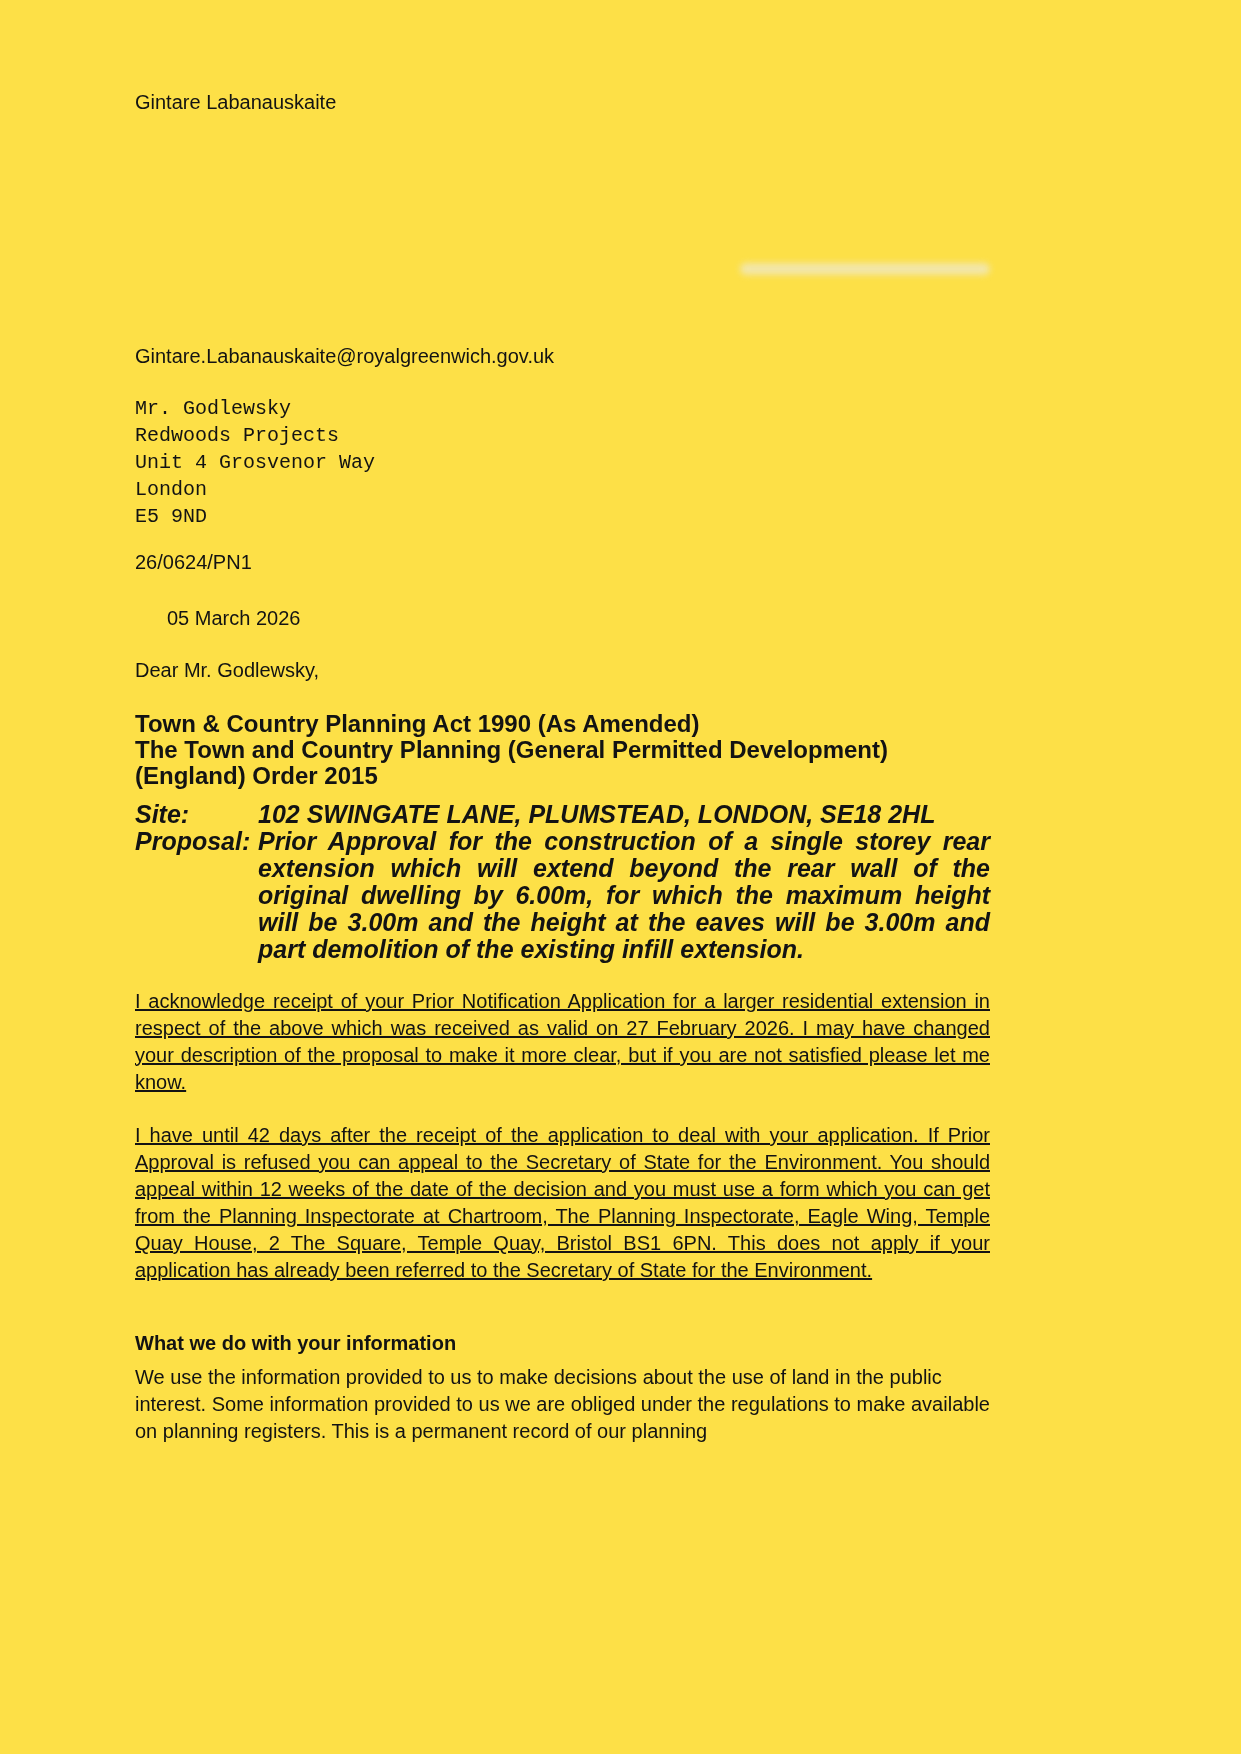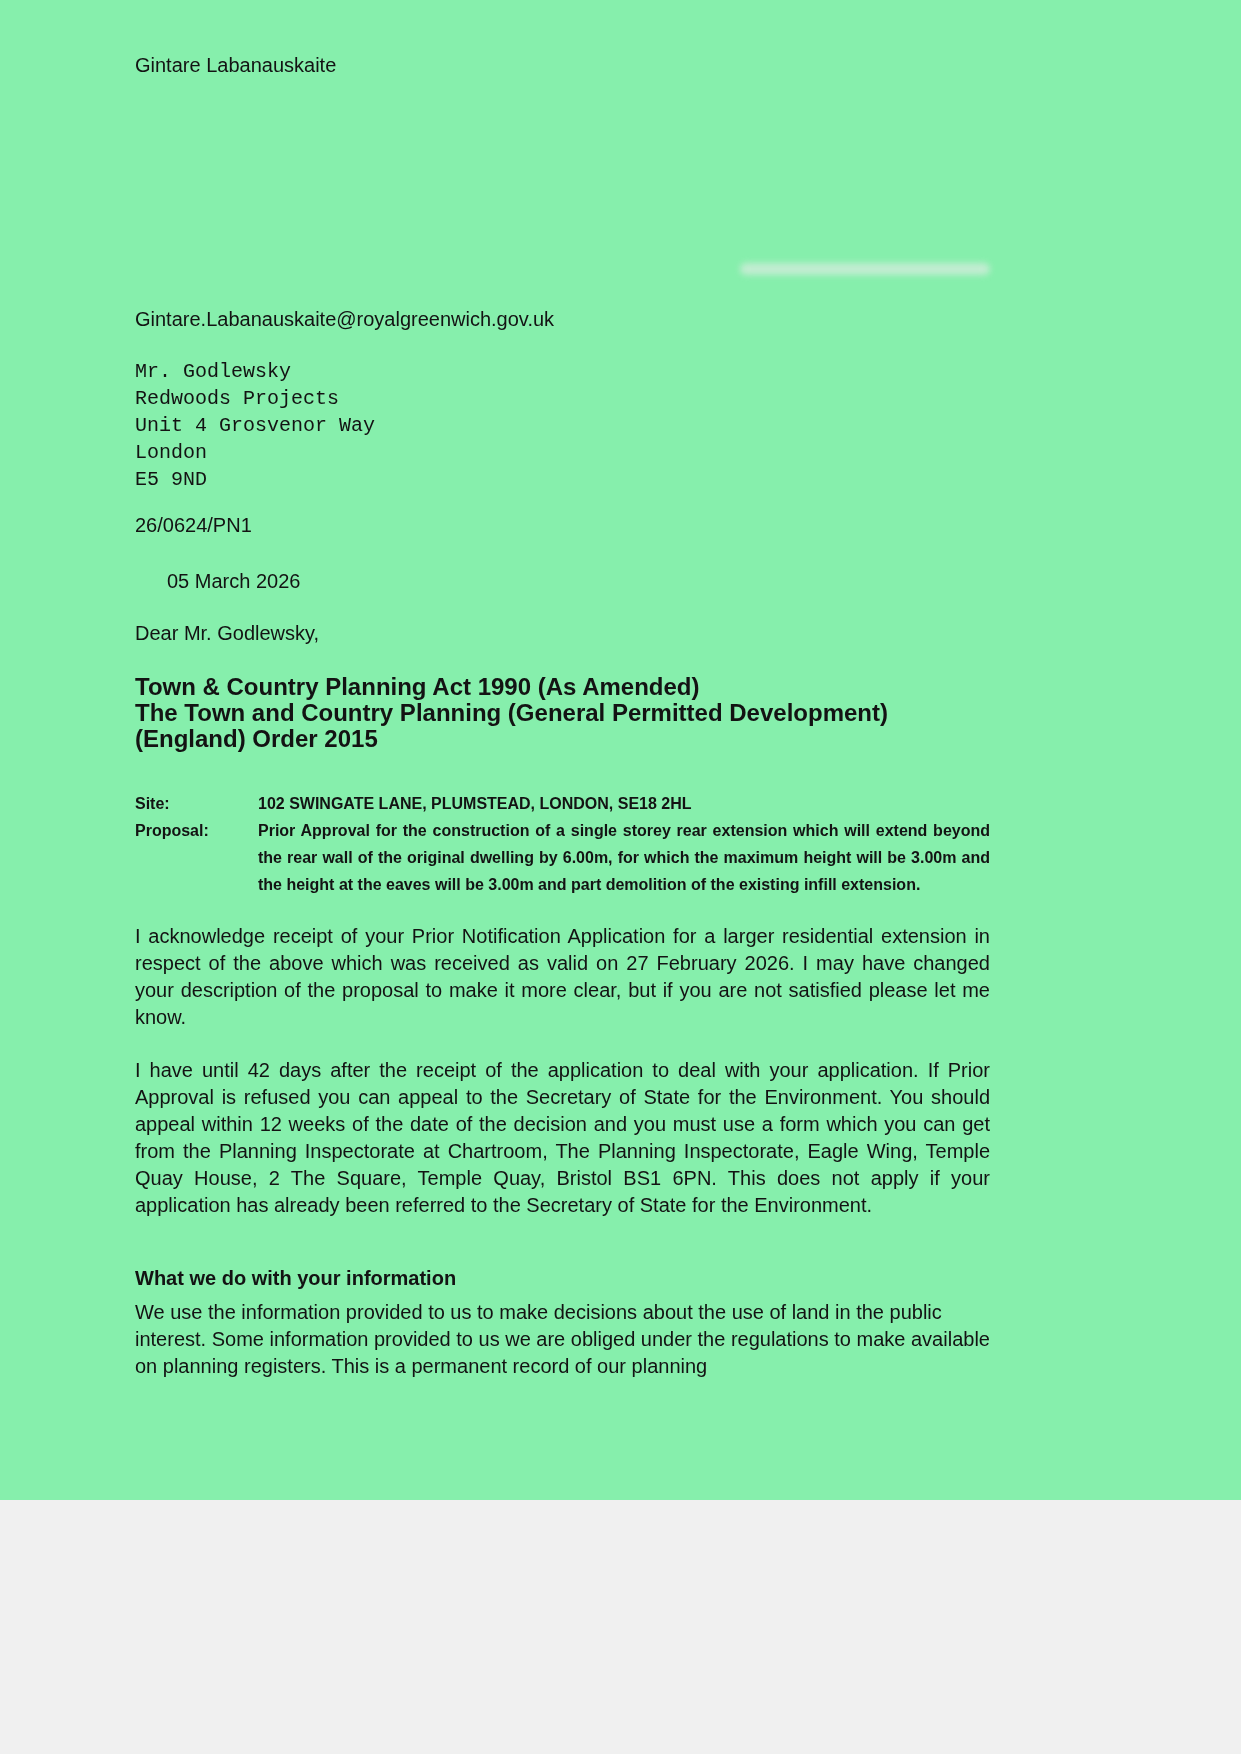--- a/index.html
+++ b/index.html
@@ -3,29 +3,29 @@
 <meta charset="utf-8">
 <style>
   html, body {
     margin: 0;
     padding: 0;
     background: #f0f0f0;
   }
   .page {
     position: relative;
     width: 1241px;
-    height: 1500px;
+    height: 1754px;
     margin: 0 auto;
-    background: #86efac;
+    background: #fde047;
     color: #131313;
     font-family: "Liberation Sans", sans-serif;
     font-size: 20px;
     line-height: 27px;
     box-sizing: border-box;
-    padding: 52px 251px 0 135px;
+    padding: 89px 251px 0 135px;
     overflow: hidden;
   }
   .sender-name {
     margin: 0;
   }
   .redaction {
     position: absolute;
     left: 740px;
     top: 263px;
     width: 250px;
@@ -64,41 +64,43 @@
   .salutation {
     margin-top: 25px;
   }
   .acts-block {
     margin-top: 27px;
     font-weight: bold;
     font-size: 24px;
     line-height: 26px;
   }
   .details-block {
-    margin-top: 38px;
-    font-size: 16px;
+    margin-top: 12px;
+    font-size: 25px;
+    font-style: italic;
   }
   .detail-row {
     display: flex;
   }
   .detail-label {
     width: 123px;
     flex-shrink: 0;
     font-weight: bold;
   }
   .detail-value {
     flex: 1;
   }
   .detail-value.bold {
     font-weight: bold;
     text-align: justify;
   }
   .para {
     margin-top: 25px;
     text-align: justify;
+    text-decoration: underline;
   }
   .para-2 {
     margin-top: 26px;
   }
   .info-heading {
     margin-top: 46px;
     font-weight: bold;
   }
   .info-para {
     margin-top: 7px;

